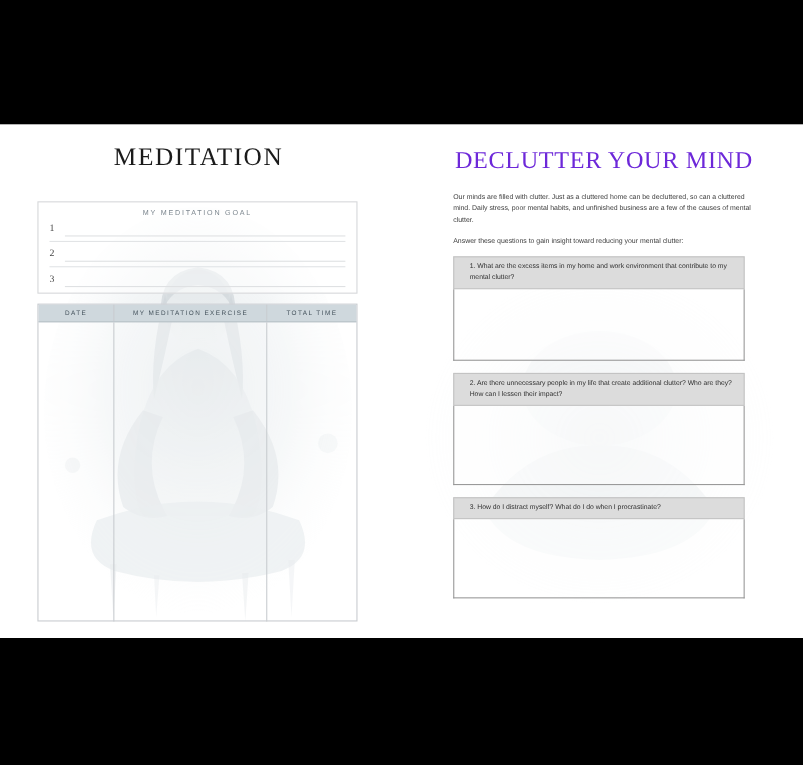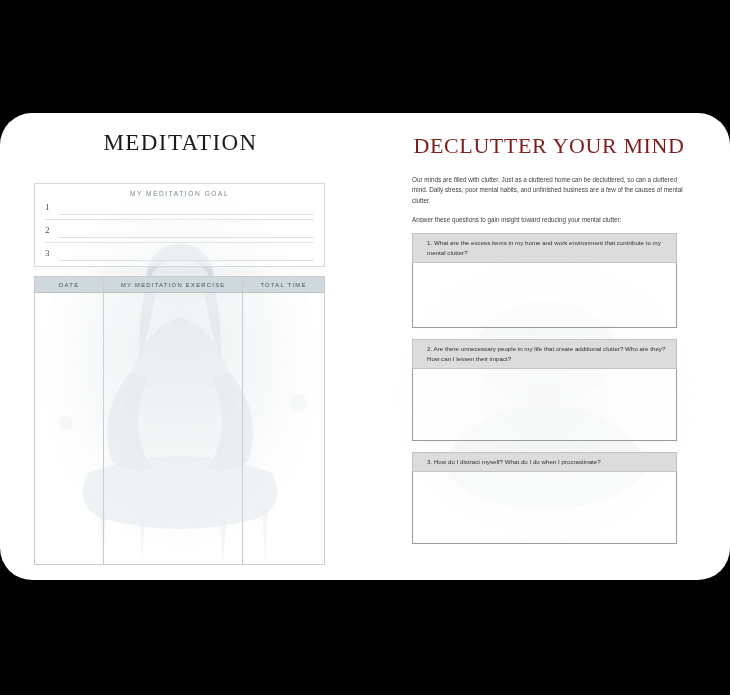--- a/index.html
+++ b/index.html
@@ -21,21 +21,20 @@
     height: 695px;
     background: #000000;
   }
   .page-sheet {
     position: absolute;
     left: 0;
     top: 113px;
     width: 730px;
     height: 467px;
     background: #ffffff;
-    border-radius: 32px;
   }
 
   
   .art {
     position: absolute;
     pointer-events: none;
   }
   .art-left {
     left: 30px;
     top: 60px;
@@ -154,21 +153,21 @@
     left: 404px;
     top: 20px;
     width: 290px;
     height: 440px;
   }
   .right-title {
     text-align: center;
     font-family: "Liberation Serif", serif;
     font-size: 22px;
     letter-spacing: 0.6px;
-    color: #7f1d1d;
+    color: #6d28d9;
     font-weight: 400;
     margin: 0 0 16px 0;
   }
   .intro {
     font-size: 6.3px;
     line-height: 1.65;
     color: #3d3d3d;
     width: 272px;
     margin: 0 0 10px 8px;
   }

